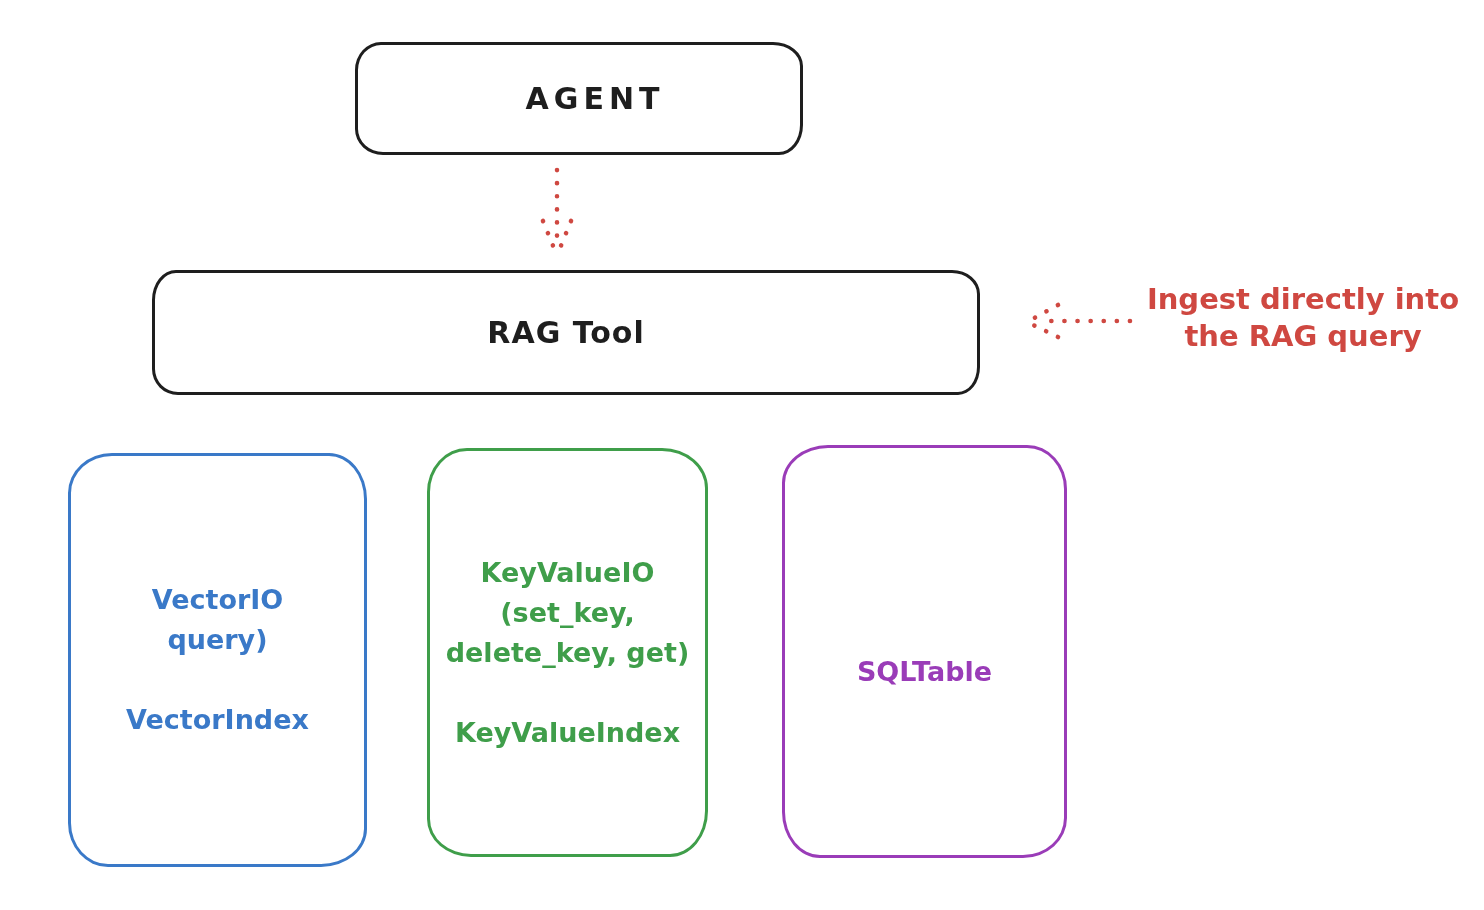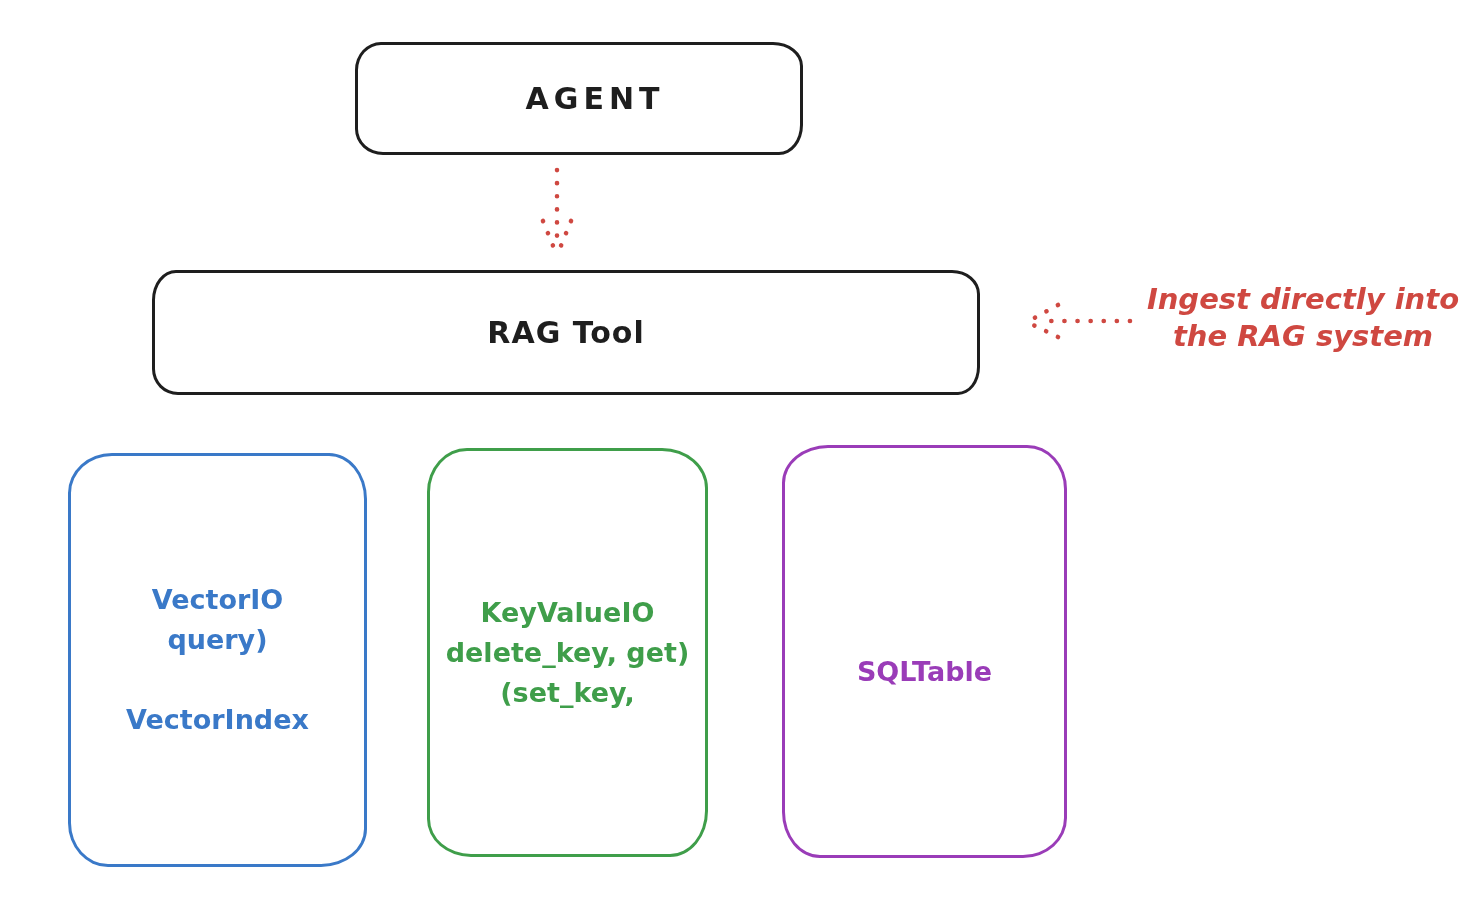--- a/index.html
+++ b/index.html
@@ -93,21 +93,21 @@
   .ingest-note {
     position: absolute;
     left: 1135px; top: 281px;
     width: 336px;
     color: var(--red);
     font-size: 29px;
     font-weight: bold;
     line-height: 37px;
     text-align: center;
   }
-  .ingest-note span { display: block; font-style: italic; }
+  .ingest-note span { display: block; }
 </style>
 </head>
 <body>
 
 <div class="canvas">
 
   <svg class="arrows" viewBox="0 0 1484 910" xmlns="http://www.w3.org/2000/svg">
     <g>
       <path class="dotted-stroke" d="M557 170 L557 248"></path>
       <path class="dotted-stroke" d="M543 221 L556 253" stroke-dasharray="0.1 15"></path>
@@ -123,36 +123,37 @@
   <div class="node black-box agent-box">
     <span>AGENT</span>
   </div>
 
   <div class="node black-box rag-box">
     <span>RAG Tool</span>
   </div>
 
   <div class="ingest-note">
     <span>Ingest directly into</span>
-    <span>the RAG system</span>
+    <span>the RAG query</span>
   </div>
 
   <div class="node io-box vector-box">
     <div class="io-lines">
       <span>VectorIO</span>
       <span>query)</span>
     </div>
     <div class="io-index">VectorIndex</div>
   </div>
 
   <div class="node io-box keyvalue-box">
     <div class="io-lines">
       <span>KeyValueIO</span>
+      <span>(set_key,</span>
       <span>delete_key, get)</span>
-      <span>(set_key,</span>
     </div>
+    <div class="io-index">KeyValueIndex</div>
   </div>
 
   <div class="node io-box relational-box">
     <div class="io-index">SQLTable</div>
   </div>
 
 </div>
 
 </body></html>

